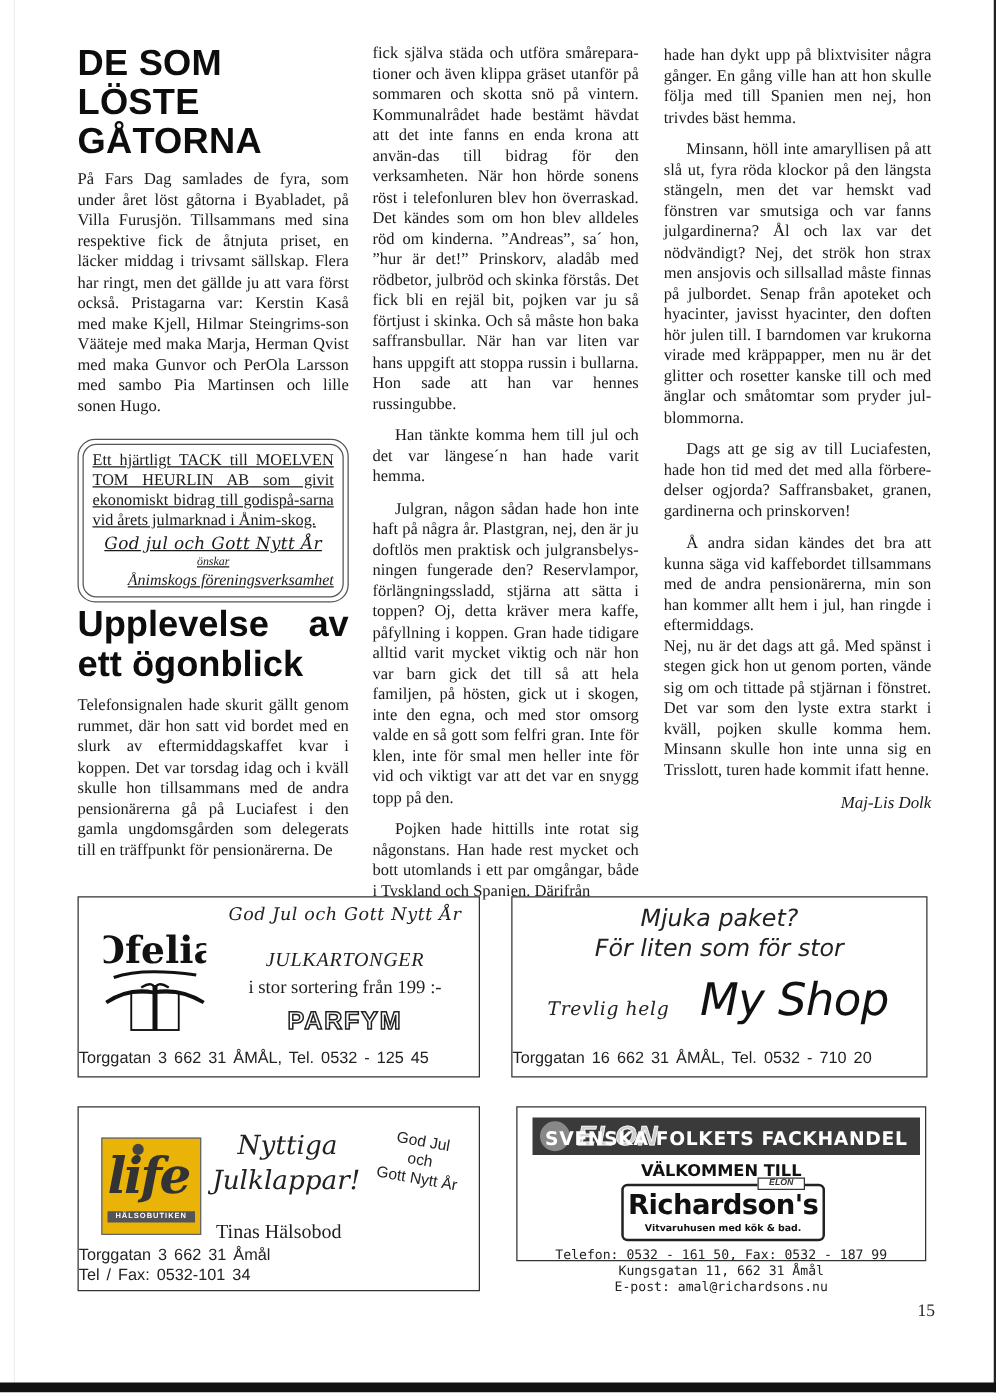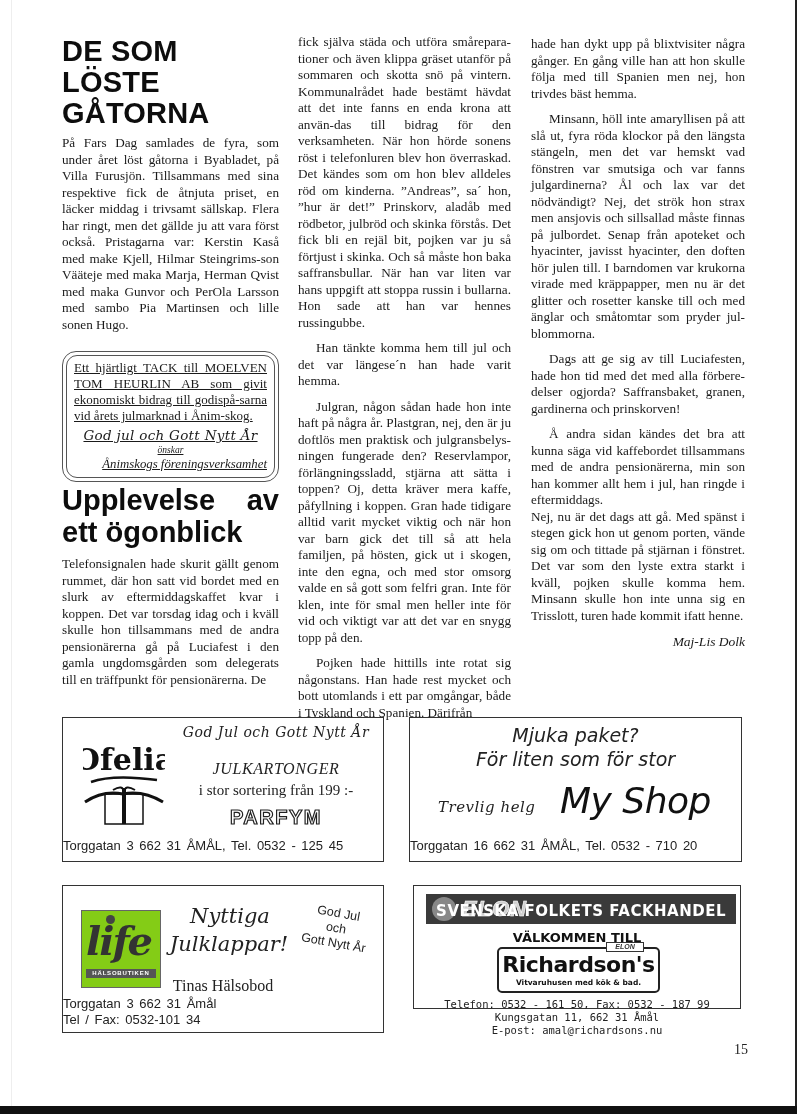--- a/index.html
+++ b/index.html
@@ -46,21 +46,21 @@
   .ad1-sub { position: absolute; left: 108px; top: 64px; width: 210px; text-align: center; font-size: 15px; color: #222; }
   .ad1-parfym { position: absolute; left: 108px; top: 88px; width: 210px; text-align: center; font-family: "Liberation Sans", sans-serif; font-weight: bold; font-size: 20px; color: #fff; -webkit-text-stroke: 1.2px #222; letter-spacing: 1.5px; }
 
   
   .ad2-l1 { position: absolute; left: 0; right: 0; top: 6px; text-align: center; font-family: "DejaVu Sans", sans-serif; font-style: italic; font-size: 19px; color: #222; }
   .ad2-l2 { position: absolute; left: 0; right: 0; top: 30px; text-align: center; font-family: "DejaVu Sans", sans-serif; font-style: italic; font-size: 19px; color: #222; }
   .ad2-helg { position: absolute; left: 28px; top: 80px; font-family: "DejaVu Serif", serif; font-style: italic; font-size: 15px; color: #222; letter-spacing: 0.5px; }
   .ad2-shop { position: absolute; left: 150px; top: 62px; font-family: "DejaVu Sans", sans-serif; font-style: italic; font-size: 36px; color: #111; letter-spacing: -0.5px; }
 
   
-  .life-logo { position: absolute; left: 18px; top: 24px; width: 80px; height: 78px; border: 1px solid #666; background: #84cc16; }
+  .life-logo { position: absolute; left: 18px; top: 24px; width: 80px; height: 78px; border: 1px solid #666; background: #eab308; }
   .life-word { position: absolute; left: 4px; top: 6px; font-family: "DejaVu Serif", serif; font-style: italic; font-weight: bold; font-size: 40px; color: #333; letter-spacing: -2px; }
   .life-band { position: absolute; left: 4px; right: 4px; top: 58px; height: 9px; background: #555; color: #fff; font-family: "Liberation Sans", sans-serif; font-size: 6px; font-weight: bold; text-align: center; line-height: 9px; letter-spacing: 0.8px; }
   .ad3-title1 { position: absolute; left: 112px; top: 18px; width: 110px; text-align: center; font-family: "DejaVu Serif", serif; font-style: italic; font-size: 21px; color: #222; }
   .ad3-title2 { position: absolute; left: 106px; top: 46px; width: 120px; text-align: center; font-family: "DejaVu Serif", serif; font-style: italic; font-size: 21px; color: #222; }
   .ad3-greet { position: absolute; left: 232px; top: 20px; width: 82px; text-align: center; font-family: "Liberation Sans", sans-serif; font-size: 12.5px; line-height: 15px; color: #222; transform: rotate(10deg); }
   .ad3-name { position: absolute; left: 0; right: 0; top: 91px; text-align: center; font-size: 16px; color: #222; }
   .ad3-addr { top: 110px; }
   .ad3-tel { top: 126px; }
 
   

